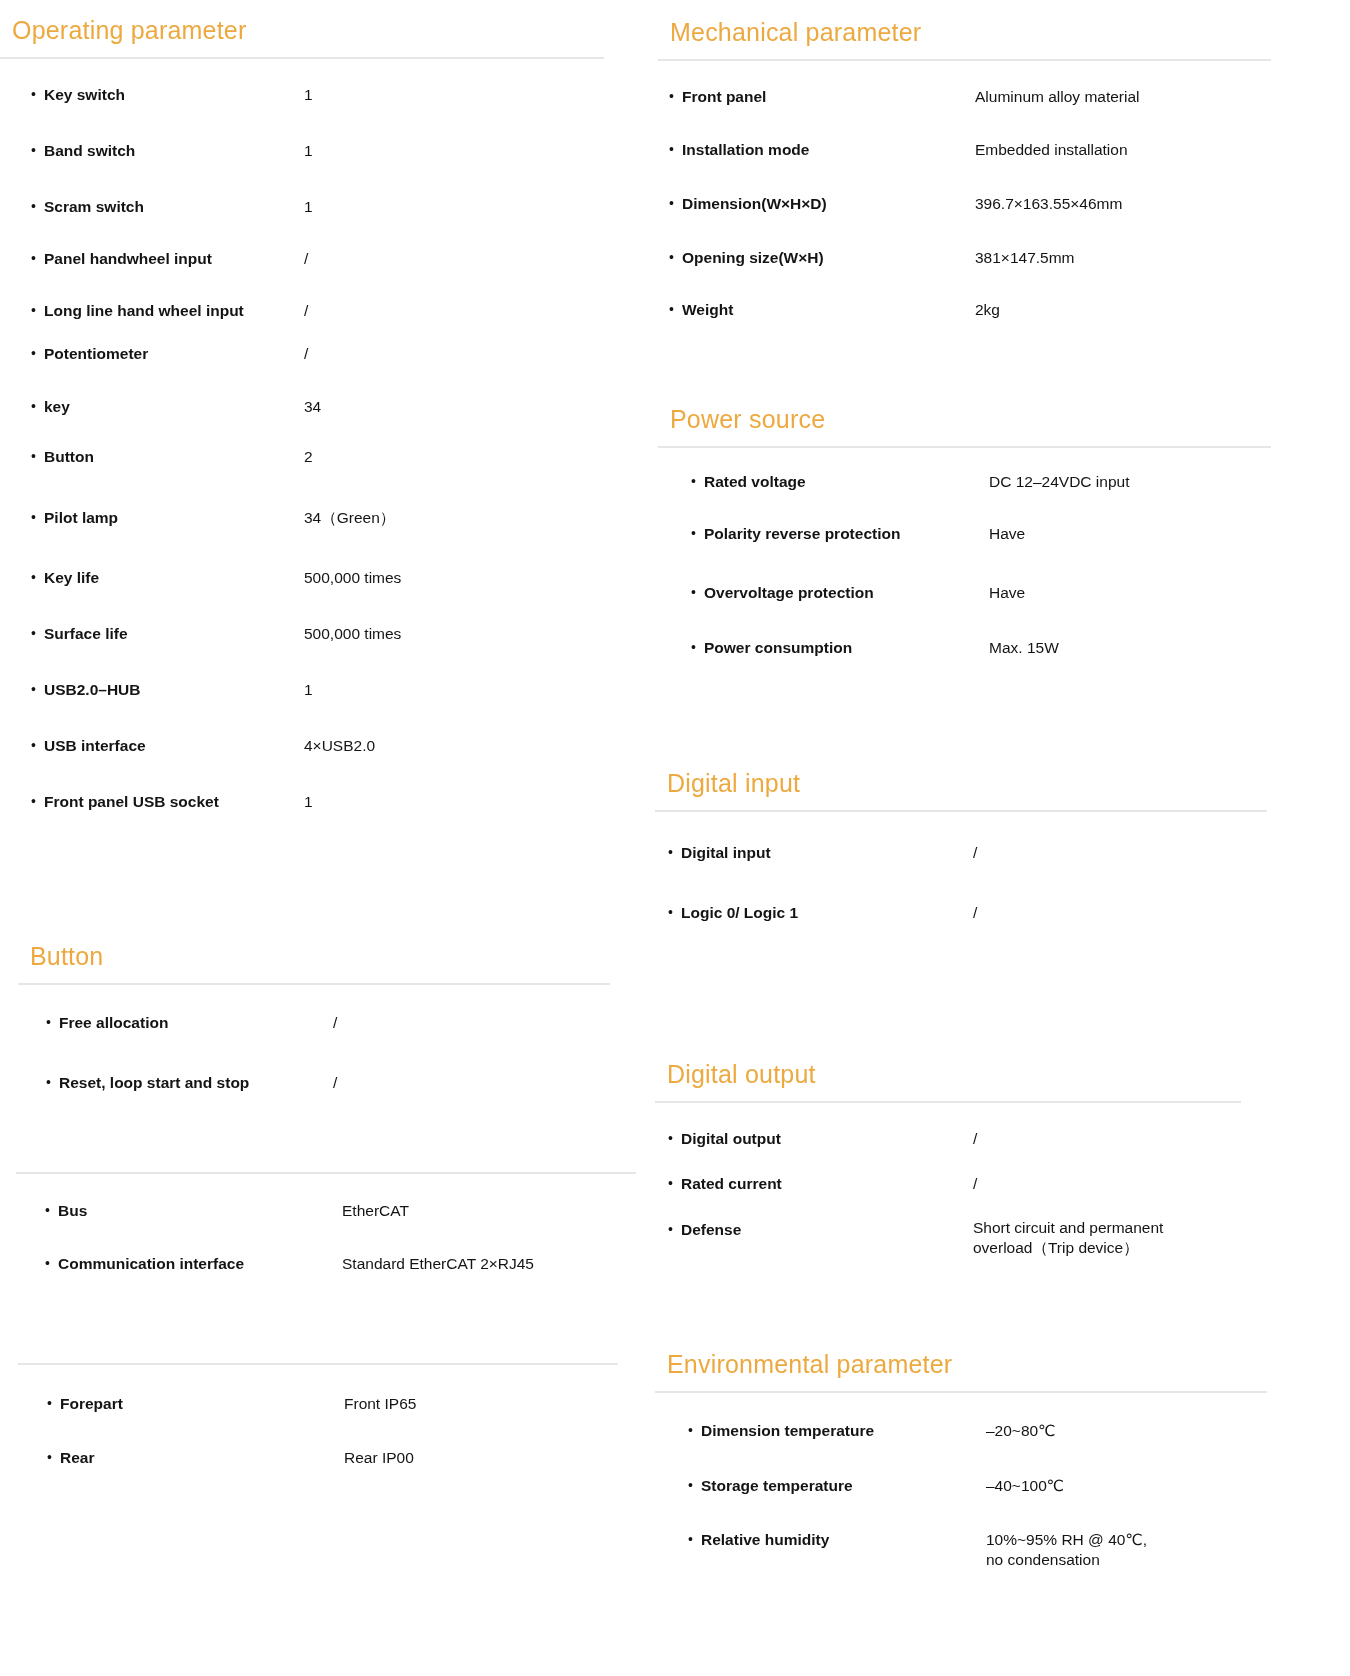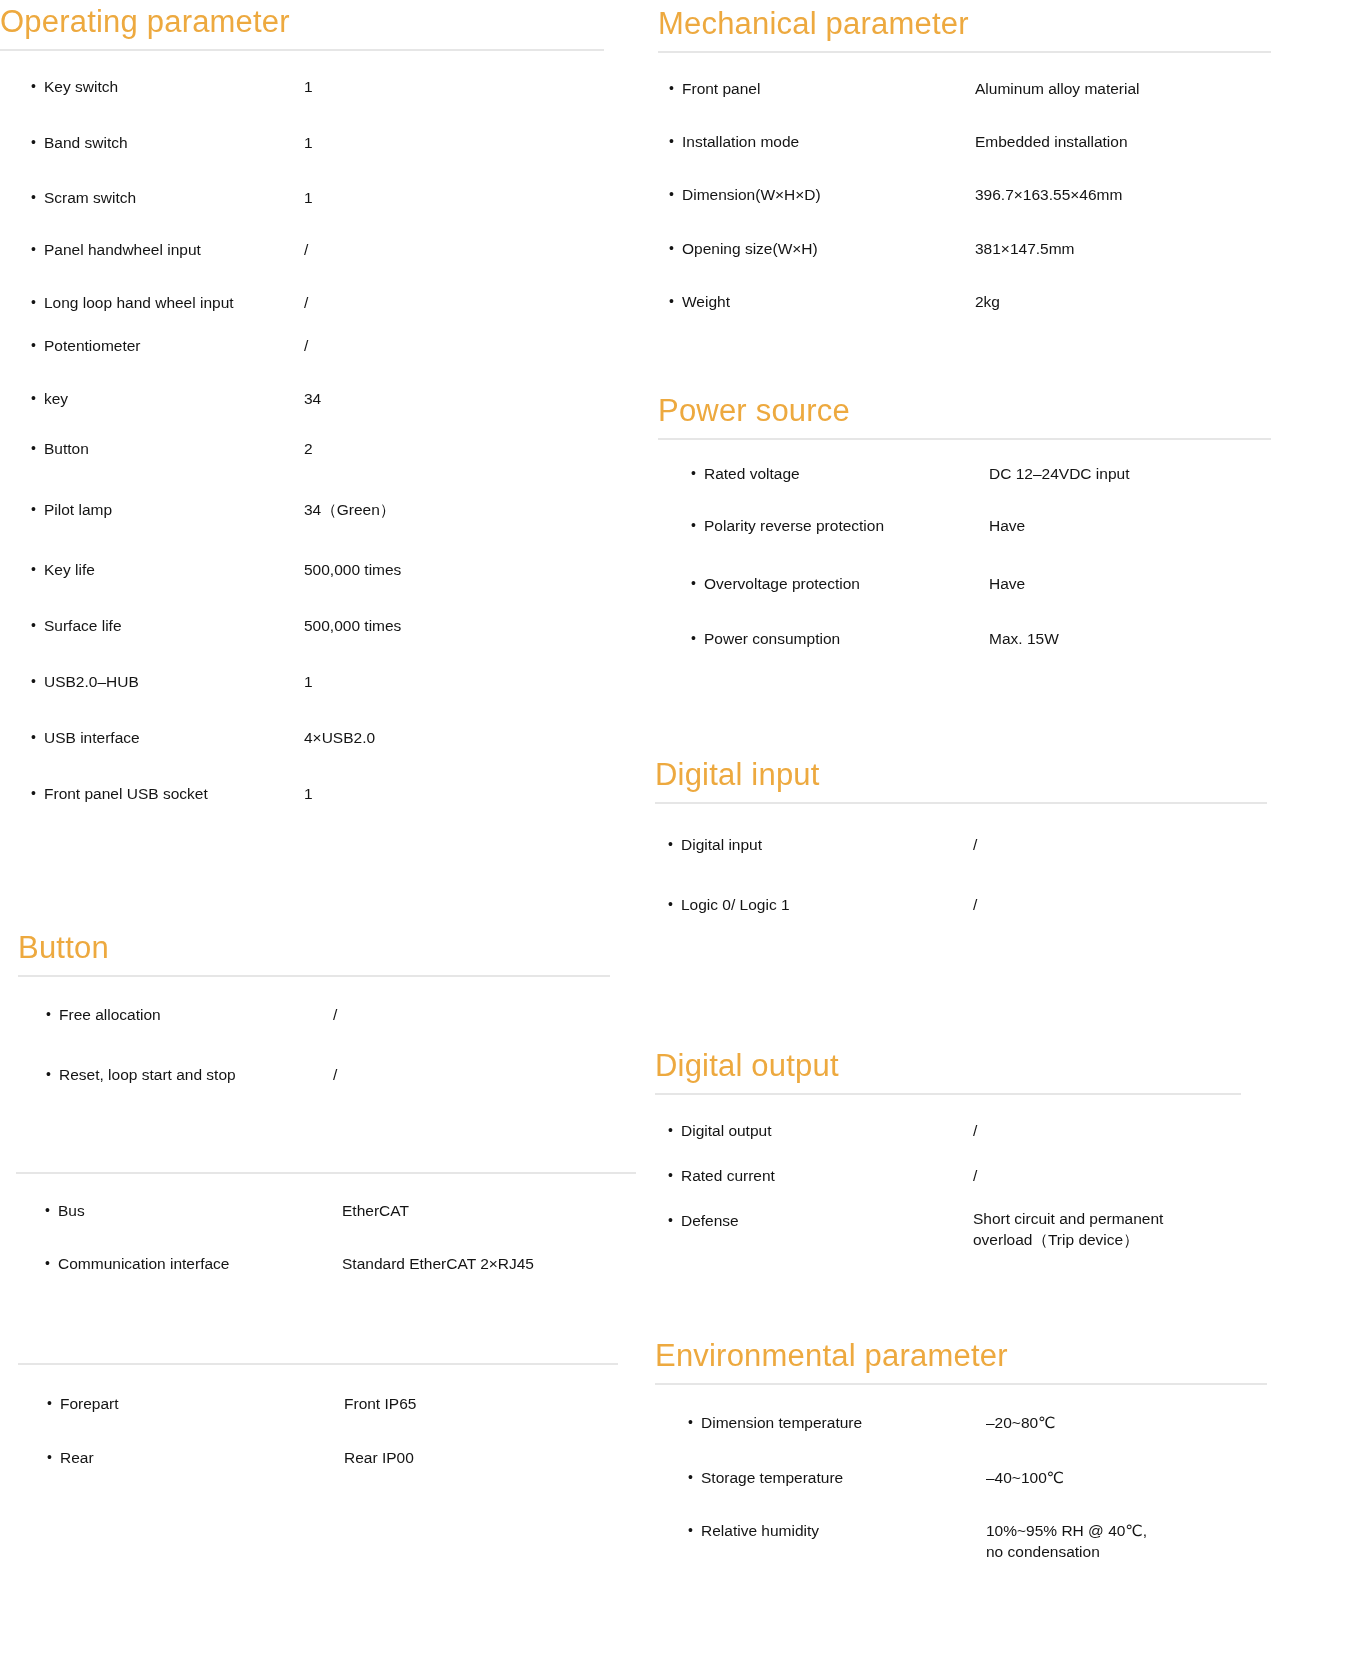--- a/index.html
+++ b/index.html
@@ -31,27 +31,27 @@
   .column-right { left: 650px; width: 700px; }
 
   
   .section {
     position: absolute;
     left: 0;
     width: 100%;
   }
 
   .section-heading {
-    font-size: 31px;
+    font-size: 25px;
     font-weight: 400;
     color: #eda93f;
     letter-spacing: 0.2px;
     white-space: nowrap;
     line-height: 1.15;
-    margin: 0;
+    margin: 12px;
   }
 
   .section-rule {
     height: 2px;
     background: #e6e6e6;
     margin-top: 9px;
   }
 
   .spec-list {
     list-style: none;
@@ -73,20 +73,21 @@
     width: 13px;
     font-size: 14px;
     line-height: 1.35;
     color: #141414;
     text-align: left;
   }
 
   .spec-label {
     flex: 0 0 auto;
     white-space: nowrap;
+    font-weight: bold;
   }
 
   .spec-value {
     position: absolute;
     top: 0;
     white-space: pre-line;
     line-height: 1.32;
   }
   .spec-value.centered { text-align: left; }
 
@@ -144,21 +145,21 @@
           <span class="spec-label">Scram switch</span>
           <span class="spec-value">1</span>
         </li>
         <li class="spec-row" style="margin-top:31px;">
           <span class="spec-bullet">•</span>
           <span class="spec-label">Panel handwheel input</span>
           <span class="spec-value">/</span>
         </li>
         <li class="spec-row" style="margin-top:32px;">
           <span class="spec-bullet">•</span>
-          <span class="spec-label">Long loop hand wheel input</span>
+          <span class="spec-label">Long line hand wheel input</span>
           <span class="spec-value">/</span>
         </li>
         <li class="spec-row" style="margin-top:22px;">
           <span class="spec-bullet">•</span>
           <span class="spec-label">Potentiometer</span>
           <span class="spec-value">/</span>
         </li>
         <li class="spec-row" style="margin-top:32px;">
           <span class="spec-bullet">•</span>
           <span class="spec-label">key</span>

